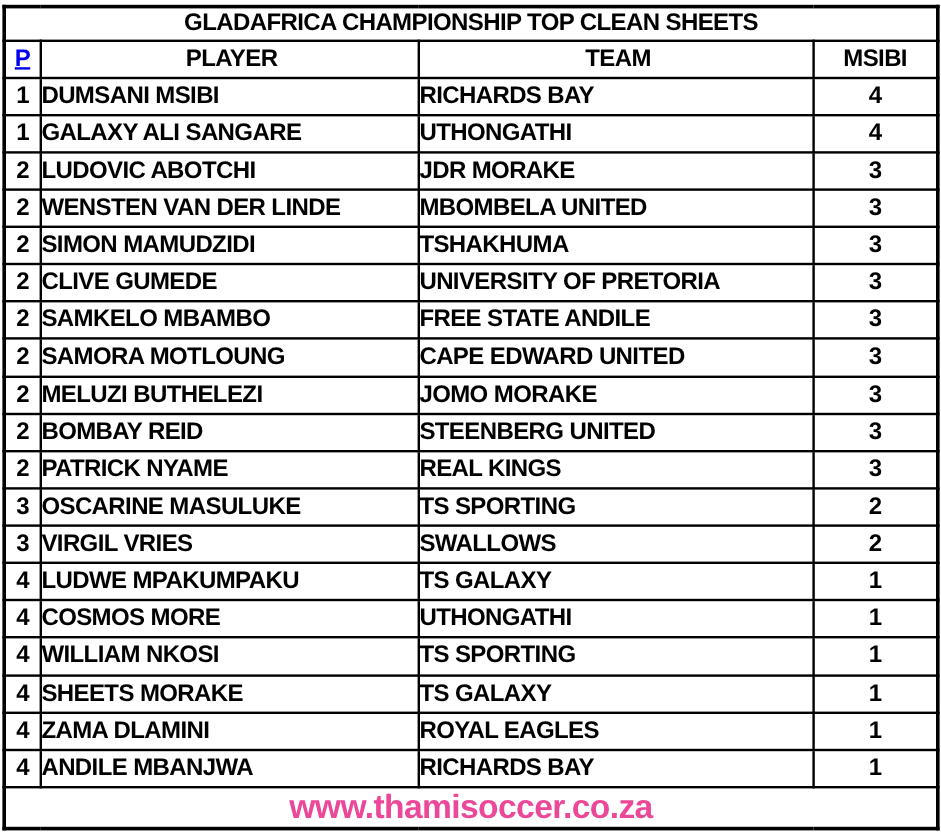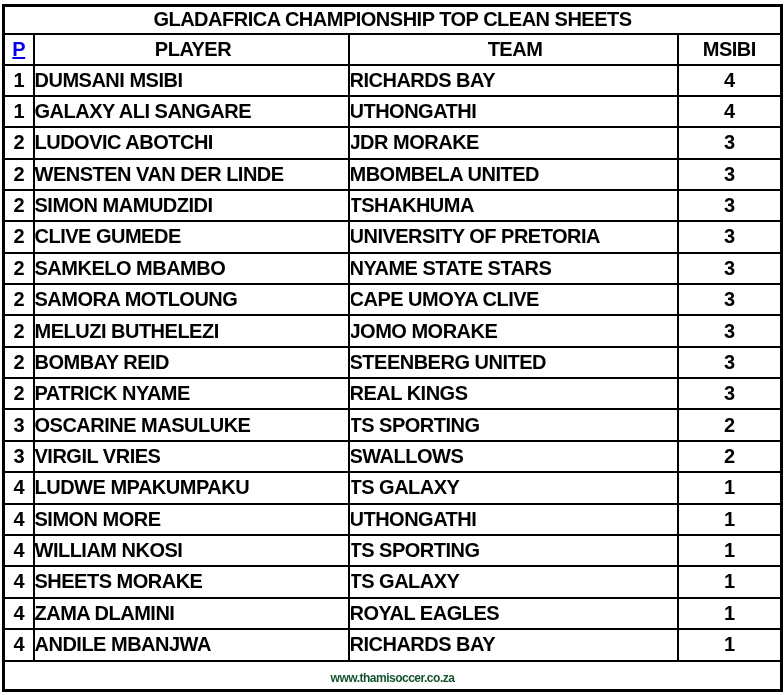--- a/index.html
+++ b/index.html
@@ -50,39 +50,39 @@
     font-size: 20px;
   }
 
   tr.header-row th { height: 31px; text-align: center; padding-left: 4px; }
   tr.header-row th.c-rank { text-align: center; padding-left: 0; }
   tr.header-row th.c-sheets { text-align: center; padding-left: 0; }
 
   tr.data-row td { height: 31px; }
   td.c-rank   { text-align: center; }
   td.c-player { text-align: left; padding-left: 4px; }
-  td.c-team   { text-align: left; padding-left: 4px; border-radius: 11px; }
+  td.c-team   { text-align: left; padding-left: 4px; }
   td.c-sheets { text-align: center; }
 
   tr.footer-row td {
     height: 30px;
     text-align: center;
   }
 
   a.p-link {
     color: #0000ee;
     text-decoration: underline;
     cursor: pointer;
   }
 
   a.site-link {
-    color: #14532d;
+    color: #ec4899;
     text-decoration: none;
     cursor: pointer;
-    font-size: 12px;
+    font-size: 28px;
   }
 </style>
 </head>
 <body>
 
 <div class="sheet">
   <table class="clean-sheets">
     <colgroup>
       <col style="width:30px">
       <col style="width:315px">
@@ -134,27 +134,27 @@
       </tr>
         <tr class="data-row">
         <td class="c-rank">2</td>
         <td class="c-player">CLIVE GUMEDE</td>
         <td class="c-team">UNIVERSITY OF PRETORIA</td>
         <td class="c-sheets">3</td>
       </tr>
         <tr class="data-row">
         <td class="c-rank">2</td>
         <td class="c-player">SAMKELO MBAMBO</td>
-        <td class="c-team">NYAME STATE STARS</td>
+        <td class="c-team">FREE STATE ANDILE</td>
         <td class="c-sheets">3</td>
       </tr>
         <tr class="data-row">
         <td class="c-rank">2</td>
         <td class="c-player">SAMORA MOTLOUNG</td>
-        <td class="c-team">CAPE UMOYA CLIVE</td>
+        <td class="c-team">CAPE EDWARD UNITED</td>
         <td class="c-sheets">3</td>
       </tr>
         <tr class="data-row">
         <td class="c-rank">2</td>
         <td class="c-player">MELUZI BUTHELEZI</td>
         <td class="c-team">JOMO MORAKE</td>
         <td class="c-sheets">3</td>
       </tr>
         <tr class="data-row">
         <td class="c-rank">2</td>
@@ -181,21 +181,21 @@
         <td class="c-sheets">2</td>
       </tr>
         <tr class="data-row">
         <td class="c-rank">4</td>
         <td class="c-player">LUDWE MPAKUMPAKU</td>
         <td class="c-team">TS GALAXY</td>
         <td class="c-sheets">1</td>
       </tr>
         <tr class="data-row">
         <td class="c-rank">4</td>
-        <td class="c-player">SIMON MORE</td>
+        <td class="c-player">COSMOS MORE</td>
         <td class="c-team">UTHONGATHI</td>
         <td class="c-sheets">1</td>
       </tr>
         <tr class="data-row">
         <td class="c-rank">4</td>
         <td class="c-player">WILLIAM NKOSI</td>
         <td class="c-team">TS SPORTING</td>
         <td class="c-sheets">1</td>
       </tr>
         <tr class="data-row">

